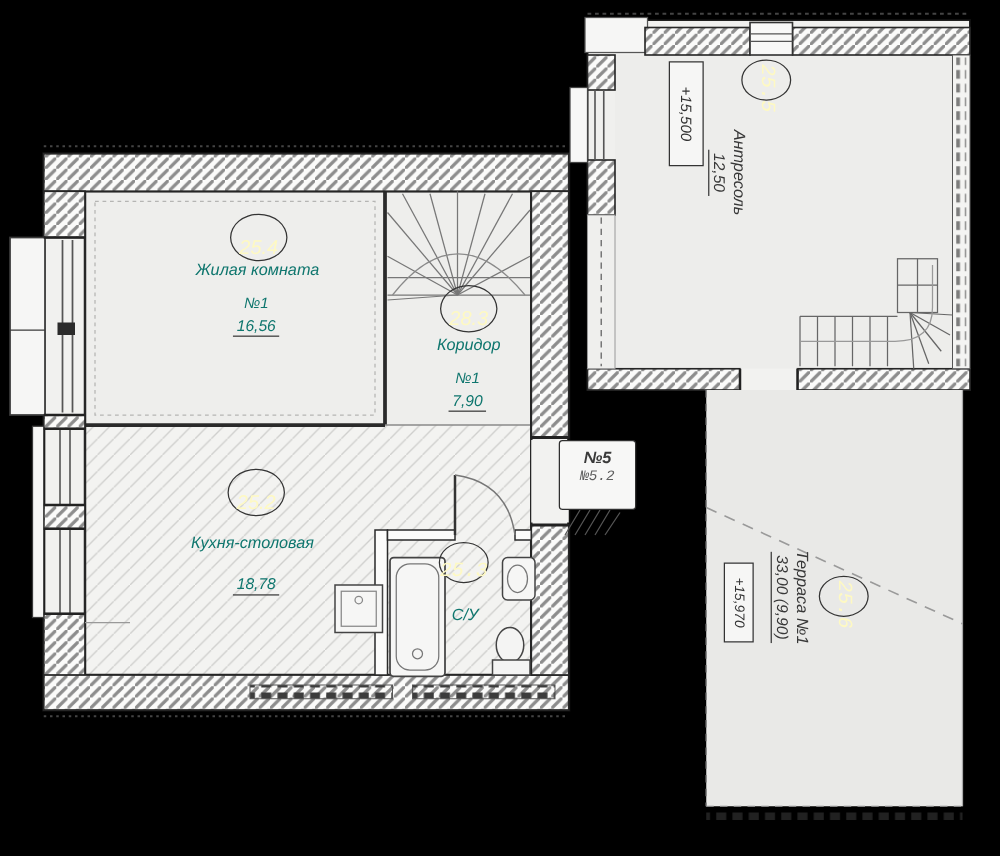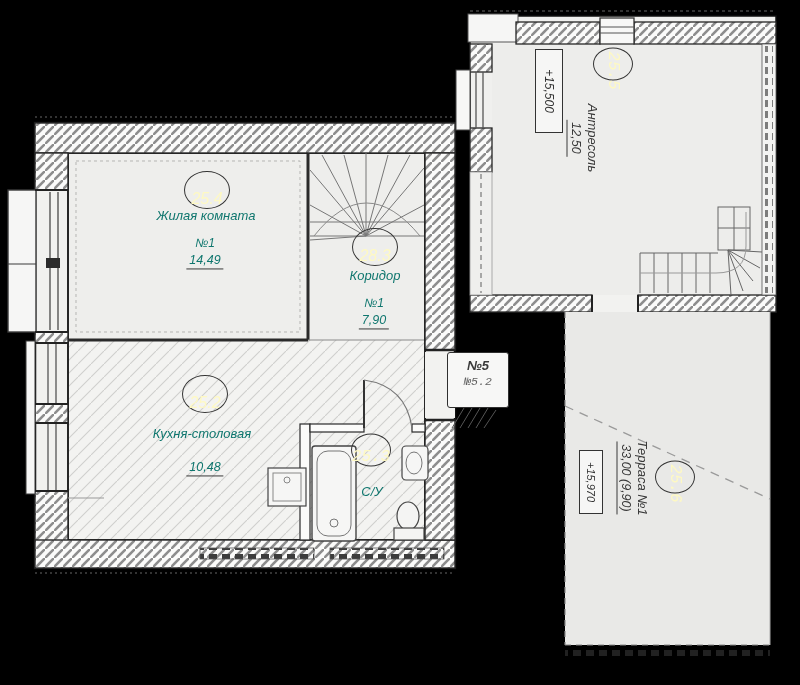--- a/index.html
+++ b/index.html
@@ -232,34 +232,34 @@
     <rect x="565" y="647" width="205" height="9" fill="url(#ticksH)" opacity="0.55"></rect>
     <line x1="565" y1="406" x2="770" y2="499" stroke="#9a9a9a" stroke-width="1.3" stroke-dasharray="9,7"></line>
   </g>
 </svg>
 
   <div class="circle c-lg" style="left:207px;top:190px;">
       <span>25.4</span>
     </div>
   <div class="lbl name" style="left:206px;top:216px;">Жилая комната</div>
   <div class="lbl num" style="left:205px;top:243px;">№1</div>
-  <div class="lbl area" style="left:205px;top:261px;"><span class="ulined">14,49</span></div>
+  <div class="lbl area" style="left:205px;top:261px;"><span class="ulined">16,56</span></div>
 
   <div class="circle c-lg" style="left:375px;top:247px;">
       <span>28.3</span>
     </div>
   <div class="lbl name" style="left:375px;top:276px;">Коридор</div>
   <div class="lbl num" style="left:374px;top:303px;">№1</div>
   <div class="lbl area" style="left:374px;top:321px;"><span class="ulined">7,90</span></div>
 
   <div class="circle c-lg" style="left:205px;top:394px;">
       <span>25.2</span>
     </div>
   <div class="lbl name" style="left:202px;top:434px;">Кухня-столовая</div>
-  <div class="lbl area" style="left:205px;top:468px;"><span class="ulined">10,48</span></div>
+  <div class="lbl area" style="left:205px;top:468px;"><span class="ulined">18,78</span></div>
 
   <div class="circle c-sm" style="left:371px;top:450px;">
       <span>25.3</span>
     </div>
   <div class="lbl name" style="left:372px;top:492px;">С/У</div>
 
   <div class="plate" style="left:447px;top:352px;width:60px;height:54px;">
     <div class="l1">№5</div>
     <div class="l2">№5.2</div>
   </div>

